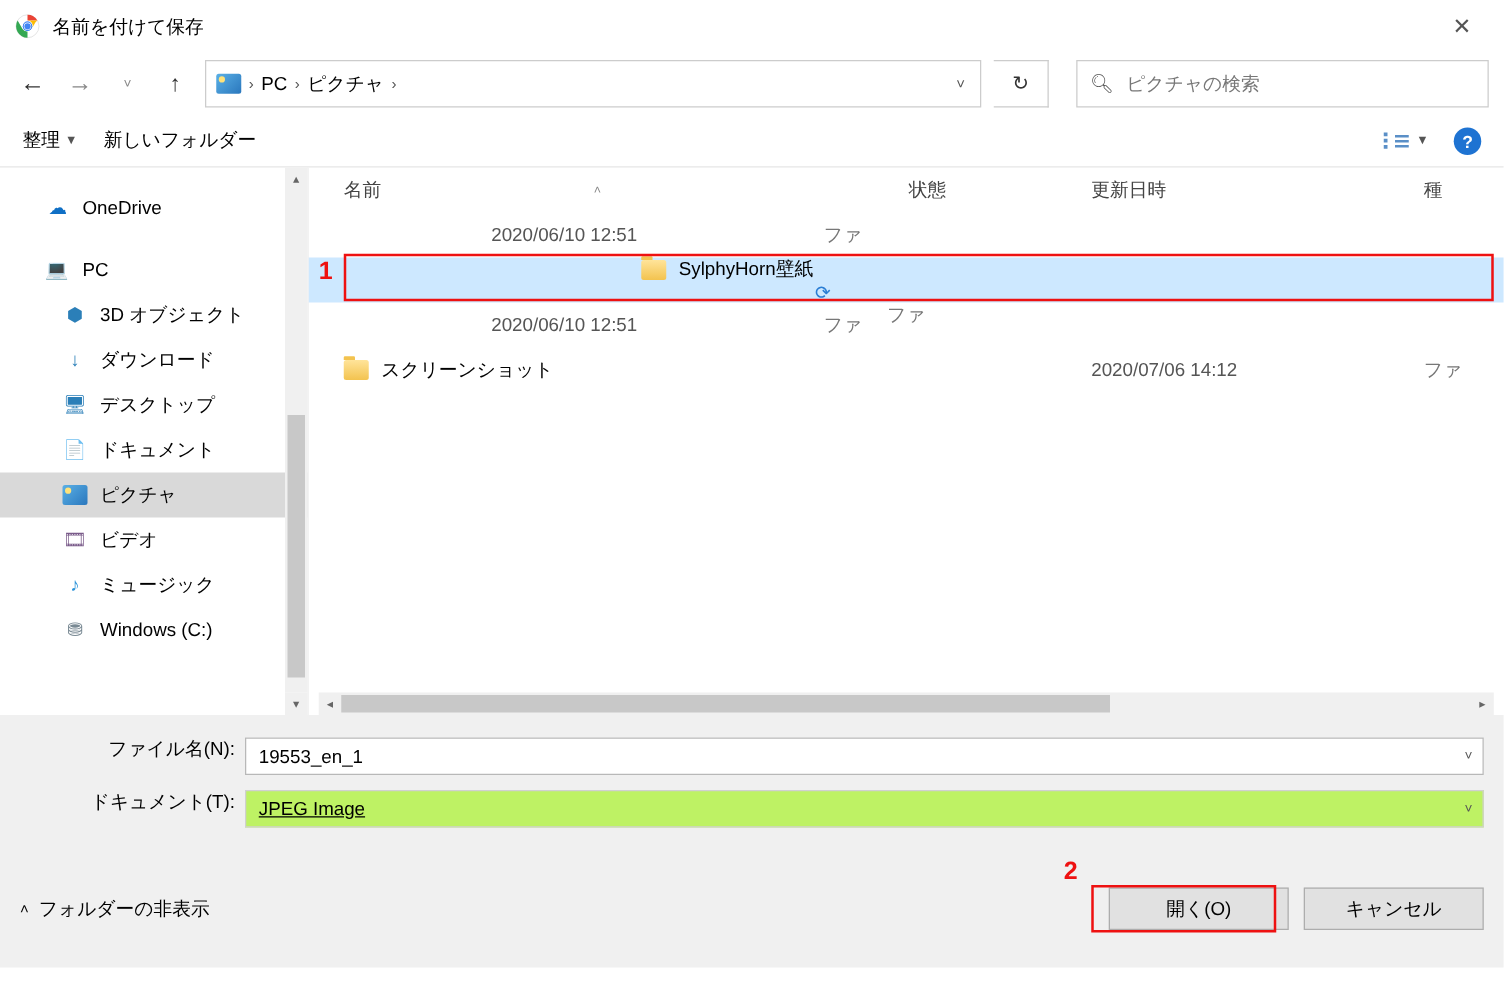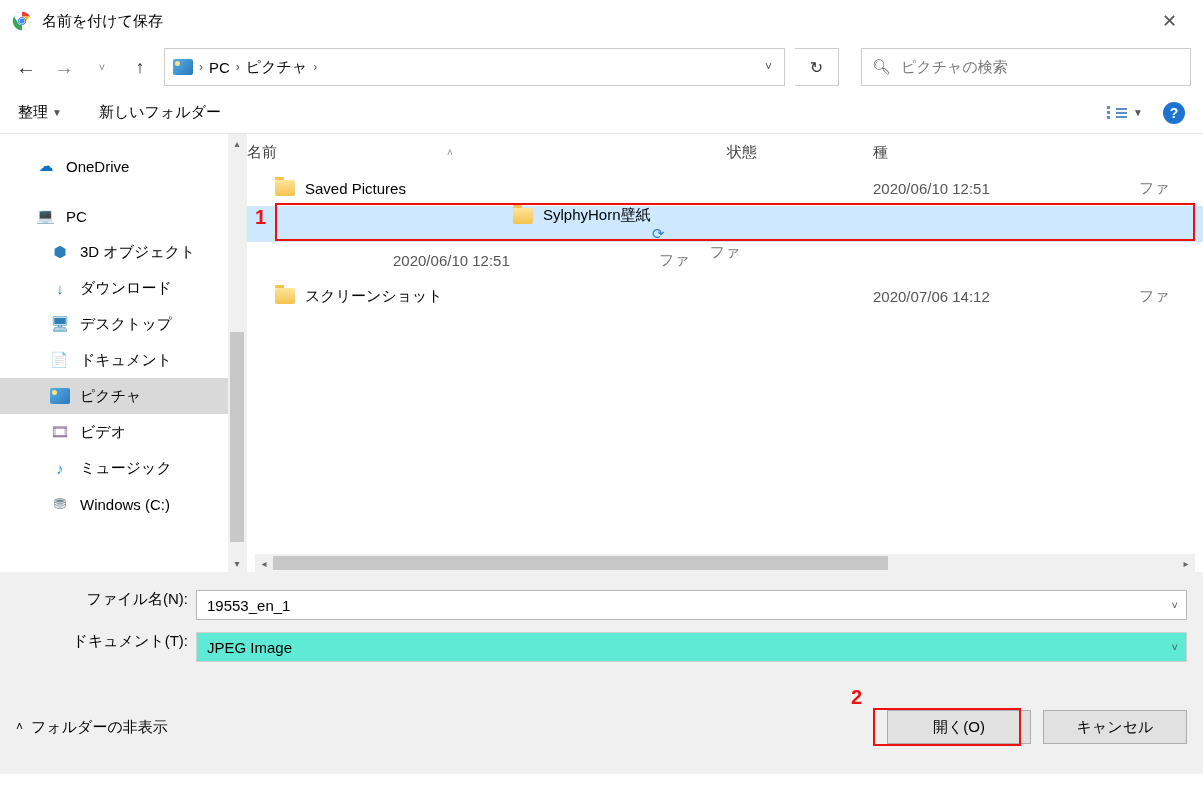--- a/index.html
+++ b/index.html
@@ -22,21 +22,21 @@
 .address-box .bc-sep { color:#555; font-size:12px;}
 .address-box .bc { font-size: 15px; }
 .address-box .spacer { flex:1; }
 .address-box .dd { color:#555; font-size:12px; padding:0 4px;}
 .refresh-btn { width: 44px; height: 38px; border:1px solid #ccc; border-left:none; display:flex; align-items:center; justify-content:center; font-size:16px; color:#333;}
 .search-box { width: 330px; height: 38px; border:1px solid #ccc; margin-left: 12px; display:flex; align-items:center; padding:0 10px; gap:10px; color:#777;}
 .search-box .mag { font-size:15px; color:#555;}
 .search-box .ph { font-size:15px; }
 
 
-.toolbar { height: 42px; border-bottom:1px solid #e6e6e6; display:flex; align-items:center; padding:0 18px; gap:37px; font-size:15px;}
+.toolbar { height: 42px; border-bottom:1px solid #e6e6e6; display:flex; align-items:center; padding:0 18px; gap:21px; font-size:15px;}
 .toolbar .tool-item { display:flex; align-items:center; gap:4px;}
 .toolbar .dd-small { font-size:10px; color:#555;}
 .toolbar .right { margin-left:auto; display:flex; align-items:center; gap:20px;}
 .view-icon { display:flex; gap:6px; align-items:center;}
 .view-icon .bars { display:flex; flex-direction:column; gap:2px;}
 .view-icon .bars span{ width:3px; height:3px; background:#5a8fc7; display:block;}
 .view-icon .bars2 { display:flex; flex-direction:column; gap:2px;}
 .view-icon .bars2 span{ width:11px; height:2px; background:#5a8fc7; display:block;}
 .help-icon { width:22px; height:22px; border-radius:50%; background:#1e73d2; color:#fff; display:flex; align-items:center; justify-content:center; font-size:14px; font-weight:bold;}
 
@@ -58,21 +58,21 @@
 .ic-pic::after{content:"";position:absolute;left:2px;top:2px;width:5px;height:5px;background:#ffe27a;border-radius:50%;}
 .ic-vid { color:#7a5b8a;}
 .ic-mus { color:#2a92d9;}
 .ic-drv { color:#7a8a94;}
 .sidebar .scrollbar-v { position:absolute; right:0; top:18px; bottom:18px; width:18px; background:#f0f0f0;}
 .sidebar .scrollbar-v .thumb{ position:absolute; left:2px; right:2px; top:180px; height:210px; background:#c8c8c8;}
 .sidebar .scroll-down { position:absolute; bottom:0; right:0; width:18px; height:18px; background:#f0f0f0; display:flex; align-items:center; justify-content:center; font-size:10px; color:#666;}
 
 .content { flex:1; position:relative; border-left:1px solid #eee;}
 .col-headers { display:flex; height:36px; align-items:center; border-bottom:0; color:#444; font-size:15px;}
-.col-name { width:480px; display:flex; align-items:center;text-align:center;}
+.col-name { width:480px; padding-left:28px; display:flex; align-items:center;text-align:center;}
 .col-name .sort-ind { margin-left:170px; font-size:10px; color:#888;}
 .col-status { width:146px;}
 .col-date { width:266px;}
 .col-type { flex:1;}
 .rows { }
 .row { display:flex; height:36px; align-items:center; font-size:15px;}
 .row.selected { background:#cde8ff;}
 .row .cell-name { width:480px; padding-left:28px; display:flex; align-items:center; gap:10px; position:relative;}
 .row .folder-ic { width:20px; height:16px; background:linear-gradient(#ffe49a,#f3c34f); border-radius:2px; position:relative;}
 .row .folder-ic::before{content:"";position:absolute;top:-3px;left:0;width:9px;height:3px;background:#f3c34f;border-radius:1px 1px 0 0;}
@@ -86,21 +86,21 @@
 .content .hscroll .track{ flex:1; position:relative; height:100%;}
 .content .hscroll .thumb{ position:absolute; left:0; top:2px; bottom:2px; width:68%; background:#c8c8c8;}
 
 
 .bottom { background:#f0f0f0; height:202px; padding-top:18px;}
 .field-row { display:flex; height:36px; margin-bottom:6px;}
 .field-label { width:196px; text-align:right; padding-right:8px; font-size:15px;}
 .field-input { flex:1; margin-right:16px; }
 .combo { background:#fff; border:1px solid #b8b8b8; height:30px; display:flex; align-items:center; padding:0 10px; font-size:15px; position:relative;}
 .combo .dd-ic{ position:absolute; right:8px; font-size:11px; color:#555;}
-.combo.type { background:#5eead4; border:1px solid #d0d0d0;}
+.combo.type { background:#bef264; border:1px solid #d0d0d0;text-decoration:underline;}
 .footer { display:flex; align-items:center; margin-top:42px; padding:0 16px;}
 .hide-folders { display:flex; align-items:center; gap:8px; font-size:15px;}
 .hide-folders .chev{ font-size:12px;}
 .footer .spacer{flex:1;}
 .btn { width:144px; height:34px; border:1px solid #adadad; background:#e1e1e1; display:flex; align-items:center; justify-content:center; font-size:15px; margin-left:12px;}
 .btn.open{ position:relative;}
 .highlight-2{ border:2px solid #e11; position:absolute; pointer-events:none;}
 
 svg.chrome{ width:20px; height:20px;}
 </style>
@@ -224,28 +224,25 @@
     <div class="scroll-down">▾</div>
   </div>
 
   <div class="content">
     <div class="col-headers">
       <div class="col-name">
           <span>名前</span>
           <span class="sort-ind">˄</span>
         </div>
       <div class="col-status"><span>状態</span></div>
+      <div class="col-date"><span>更新日時</span></div>
       <div class="col-type"><span>種</span></div>
     </div>
     <div class="rows">
       <div class="row">
-        <div class="cell-name">
-            <span class="folder-ic"></span>
-            <span>Saved Pictures</span>
-          </div>
         <div class="cell-status"></div>
         <div class="cell-date">2020/06/10 12:51</div>
         <div class="cell-type">ファ</div>
       </div>
       <div class="row selected" style="position:relative;flex-direction:column;">
         <div class="cell-name">
             <span class="folder-ic"></span>
             <span>SylphyHorn壁紙</span>
           </div>
         <div class="cell-status">

